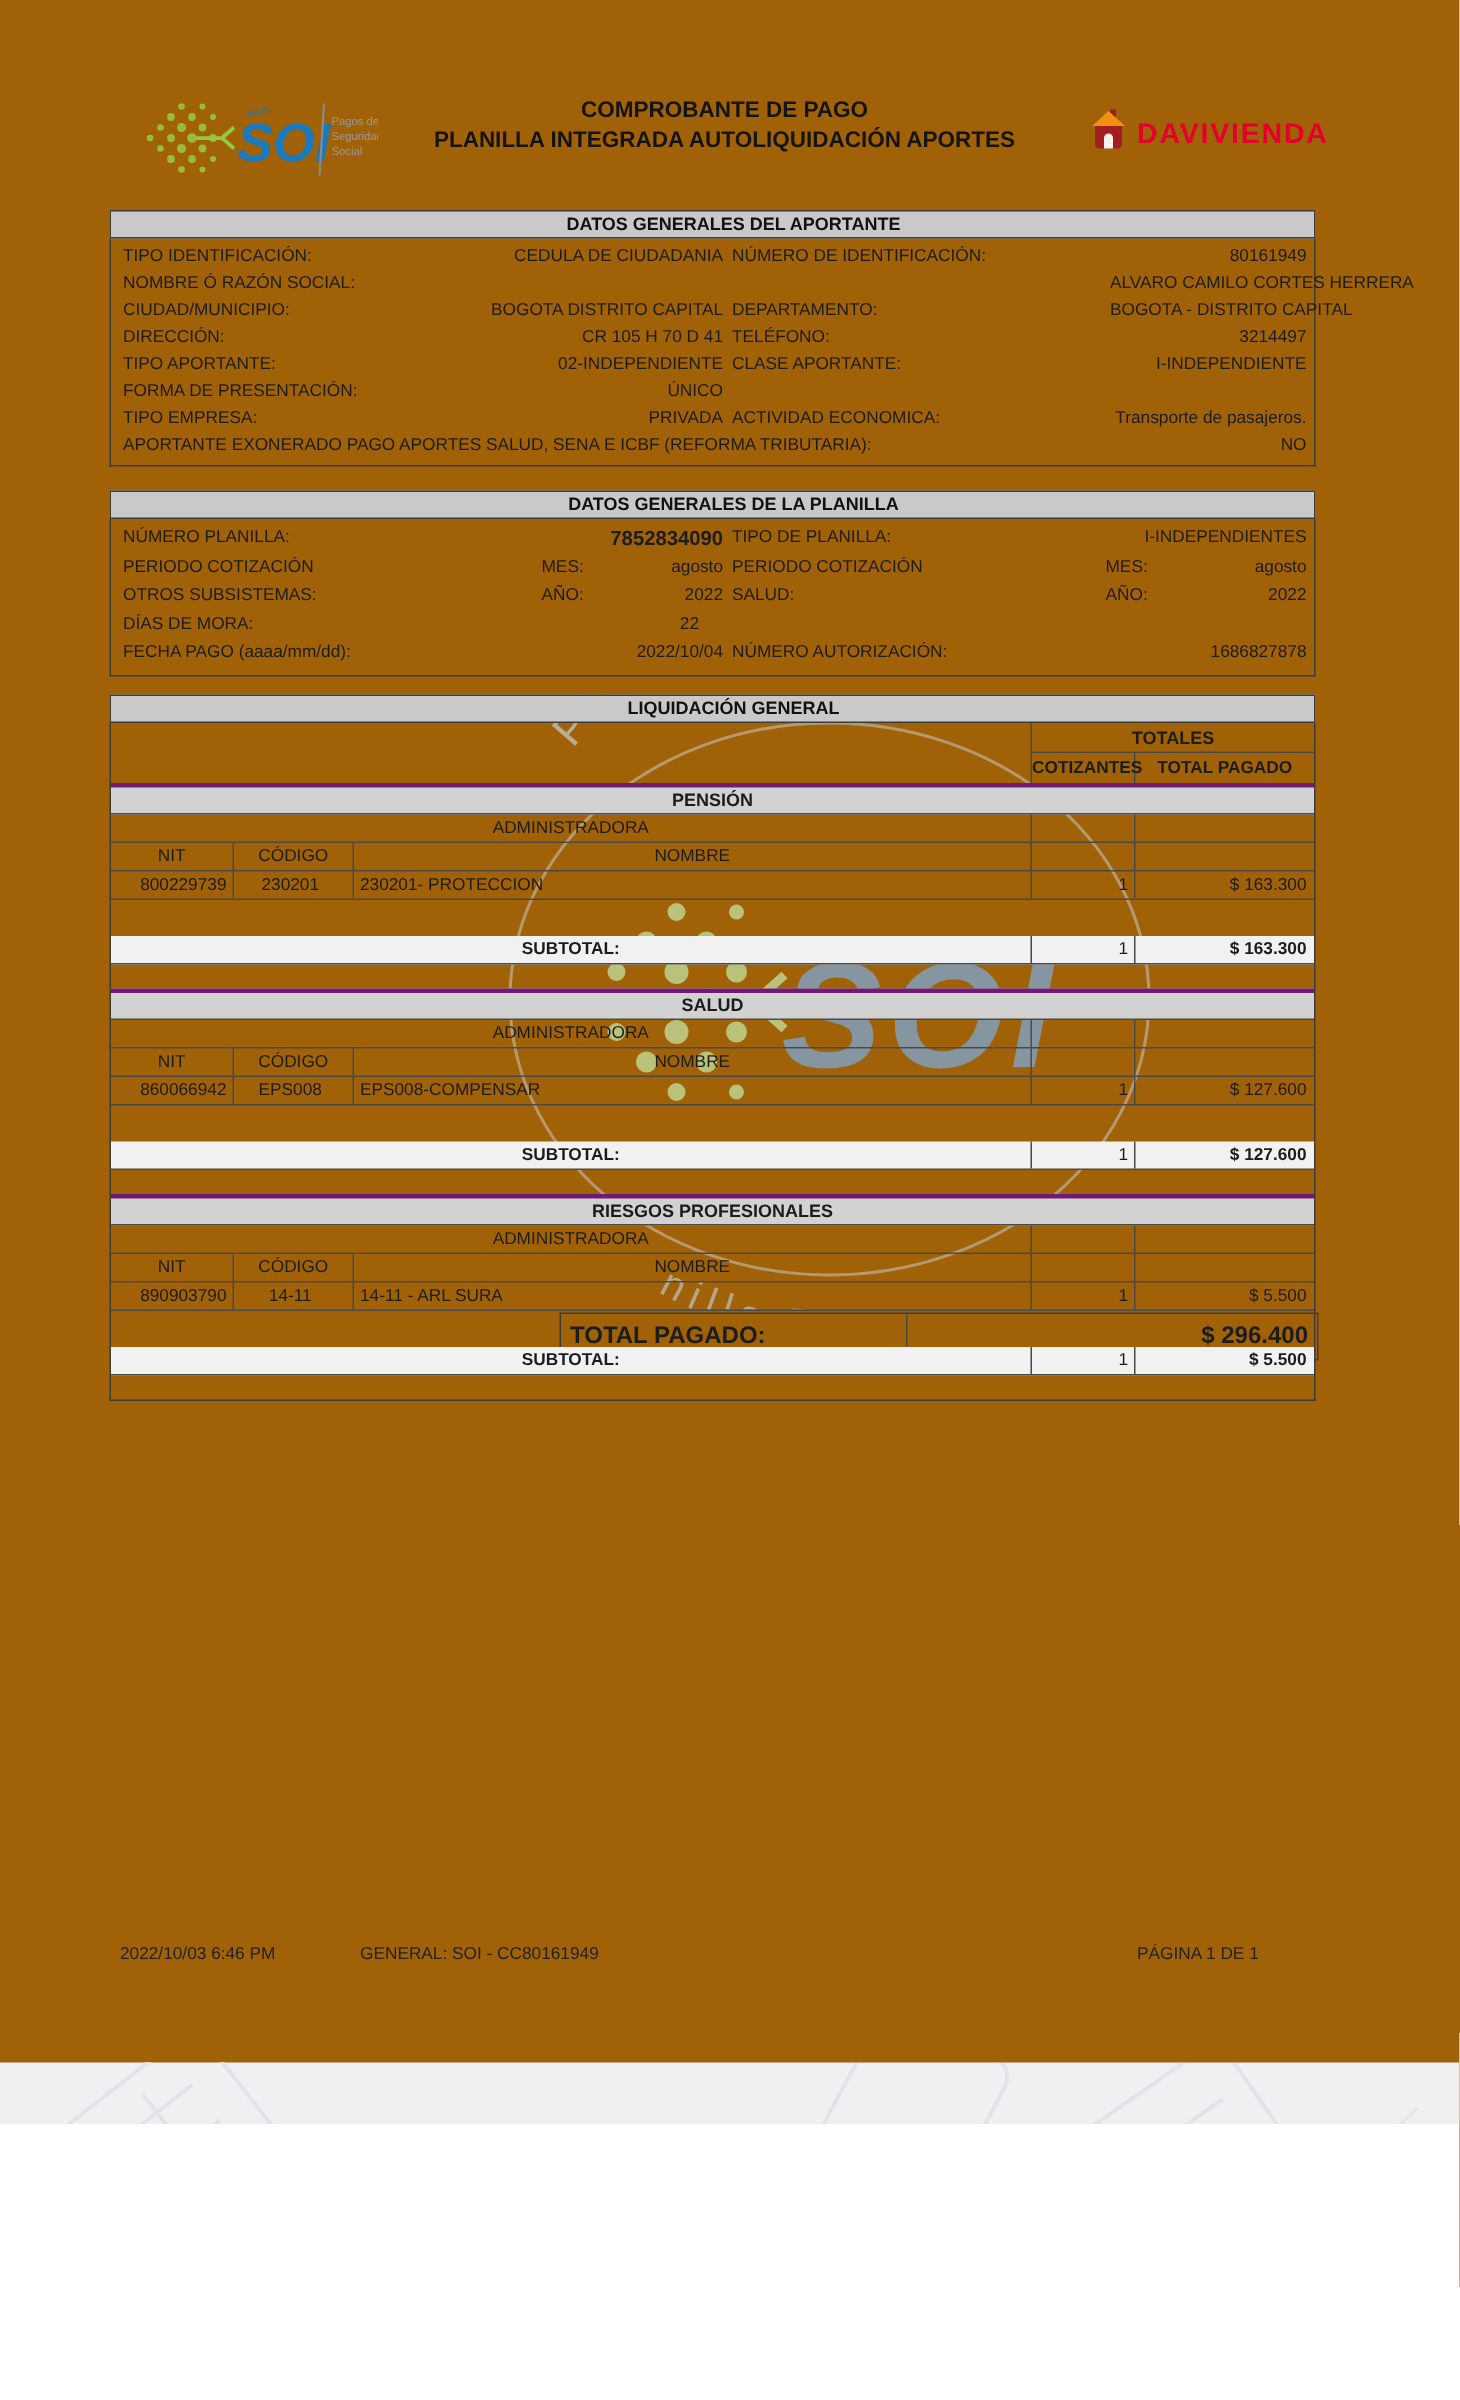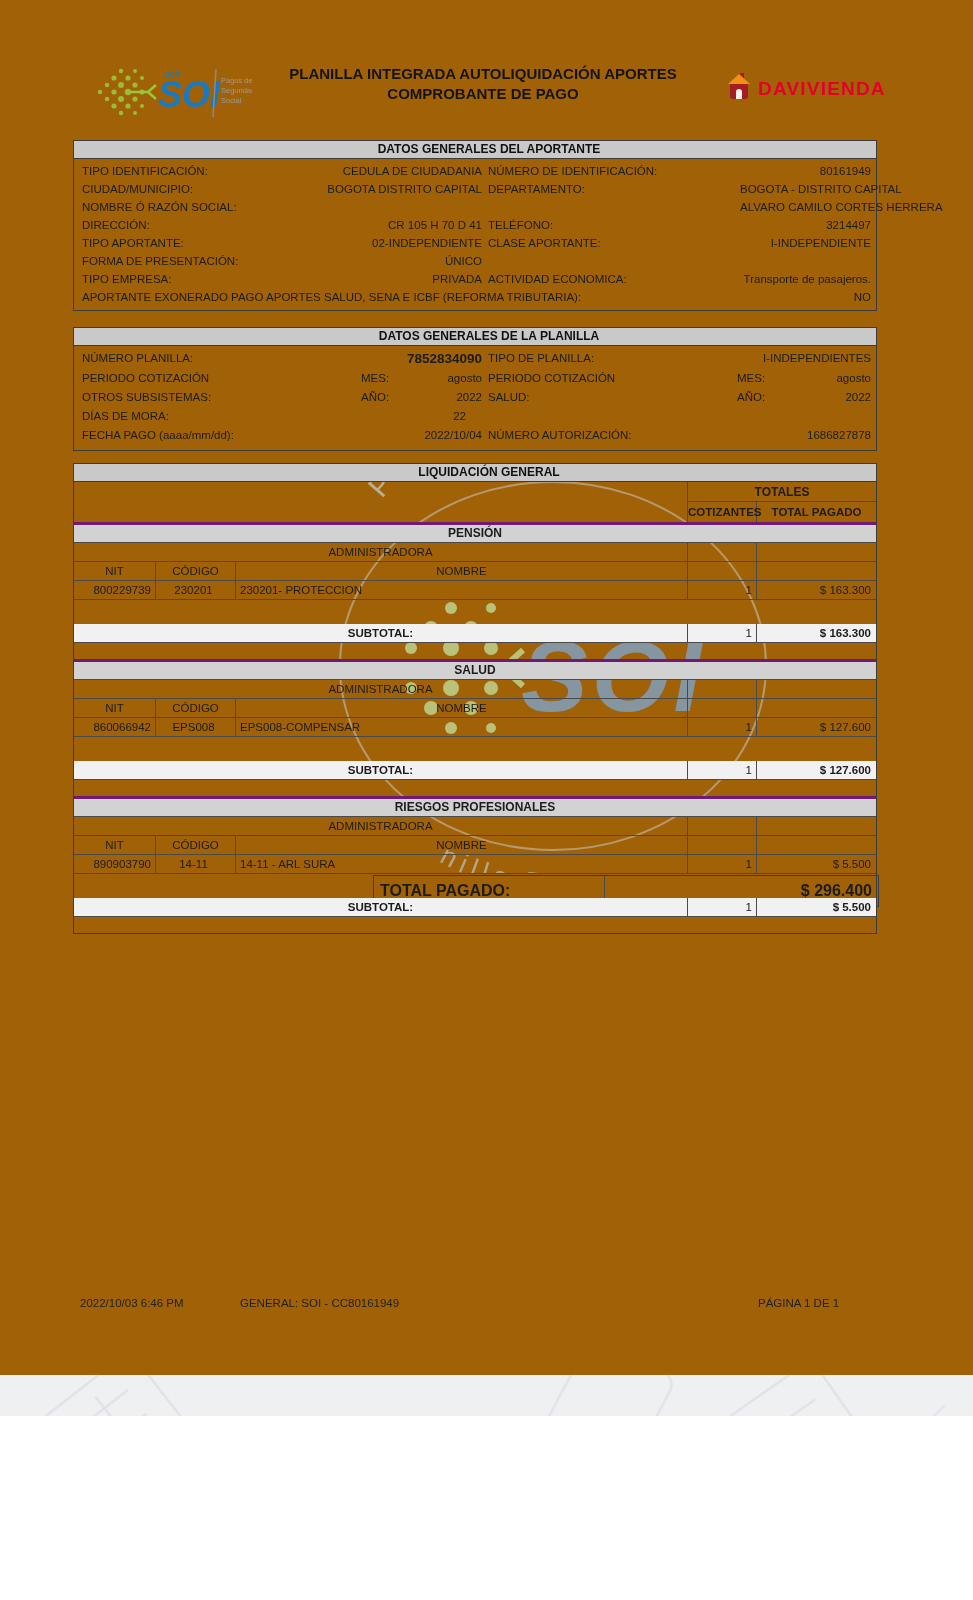--- a/index.html
+++ b/index.html
@@ -114,22 +114,22 @@
     <path d="M38 37 h18 m0 0 l8 -7 m-8 7 l8 7" stroke="#96c83c" stroke-width="2.5" fill="none"></path>
     <text x="73" y="22" font-size="9" fill="#1b79bd" font-style="italic">ach</text>
     <text x="66" y="52" font-size="36" font-weight="bold" font-style="italic" fill="#1b79bd">SOI</text>
     <line x1="124" y1="14" x2="121" y2="62" stroke="#8a8a8a" stroke-width="1.5"></line>
     <text x="129" y="28" font-size="7.5" fill="#9a9a9a">Pagos de</text>
     <text x="129" y="38" font-size="7.5" fill="#9a9a9a">Seguridad</text>
     <text x="129" y="48" font-size="7.5" fill="#9a9a9a">Social</text>
   </svg>
 
   <div class="hdr-title">
+    <div>COMPROBANTE DE PAGO</div>
     <div>PLANILLA INTEGRADA AUTOLIQUIDACIÓN APORTES</div>
-    <div>COMPROBANTE DE PAGO</div>
   </div>
 
   <svg class="davi-logo" viewBox="0 0 180 36">
     <g>
       <rect x="14" y="3" width="4" height="8" fill="#a31e22"></rect>
       <polygon points="2,14 13,4 24,14" fill="#f29111"></polygon>
       <path d="M4 14 h18 v12 a3 3 0 0 1 -3 3 h-12 a3 3 0 0 1 -3 -3 z" fill="#a31e22"></path>
       <path d="M10 29 v-7 a3 3 0 0 1 6 0 v7 z" fill="#f7f3ea"></path>
     </g>
     <text x="32" y="25" font-size="19" font-weight="bold" letter-spacing="1.2" fill="#e4002b">DAVIVIENDA</text>
@@ -138,30 +138,30 @@
   <div class="doc" style="top:140px;">
     <div class="band">DATOS GENERALES DEL APORTANTE</div>
     <div class="boxed" style="padding:3px 0 4px 0;">
       <div class="t-row">
         <span class="c1">TIPO IDENTIFICACIÓN:</span>
         <span class="c2">CEDULA DE CIUDADANIA</span>
         <span class="c3">NÚMERO DE IDENTIFICACIÓN:</span>
         <span class="c4">80161949</span>
       </div>
       <div class="t-row">
+        <span class="c1">NOMBRE Ó RAZÓN SOCIAL:</span>
+        <span class="c2"></span>
+        <span class="c3"></span>
+        <span class="c4">ALVARO CAMILO  CORTES HERRERA</span>
+      </div>
+      <div class="t-row">
         <span class="c1">CIUDAD/MUNICIPIO:</span>
         <span class="c2">BOGOTA DISTRITO CAPITAL</span>
         <span class="c3">DEPARTAMENTO:</span>
         <span class="c4">BOGOTA - DISTRITO CAPITAL</span>
-      </div>
-      <div class="t-row">
-        <span class="c1">NOMBRE Ó RAZÓN SOCIAL:</span>
-        <span class="c2"></span>
-        <span class="c3"></span>
-        <span class="c4">ALVARO CAMILO  CORTES HERRERA</span>
       </div>
       <div class="t-row">
         <span class="c1">DIRECCIÓN:</span>
         <span class="c2">CR 105 H 70 D 41</span>
         <span class="c3">TELÉFONO:</span>
         <span class="c4">3214497</span>
       </div>
       <div class="t-row">
         <span class="c1">TIPO APORTANTE:</span>
         <span class="c2">02-INDEPENDIENTE</span>

